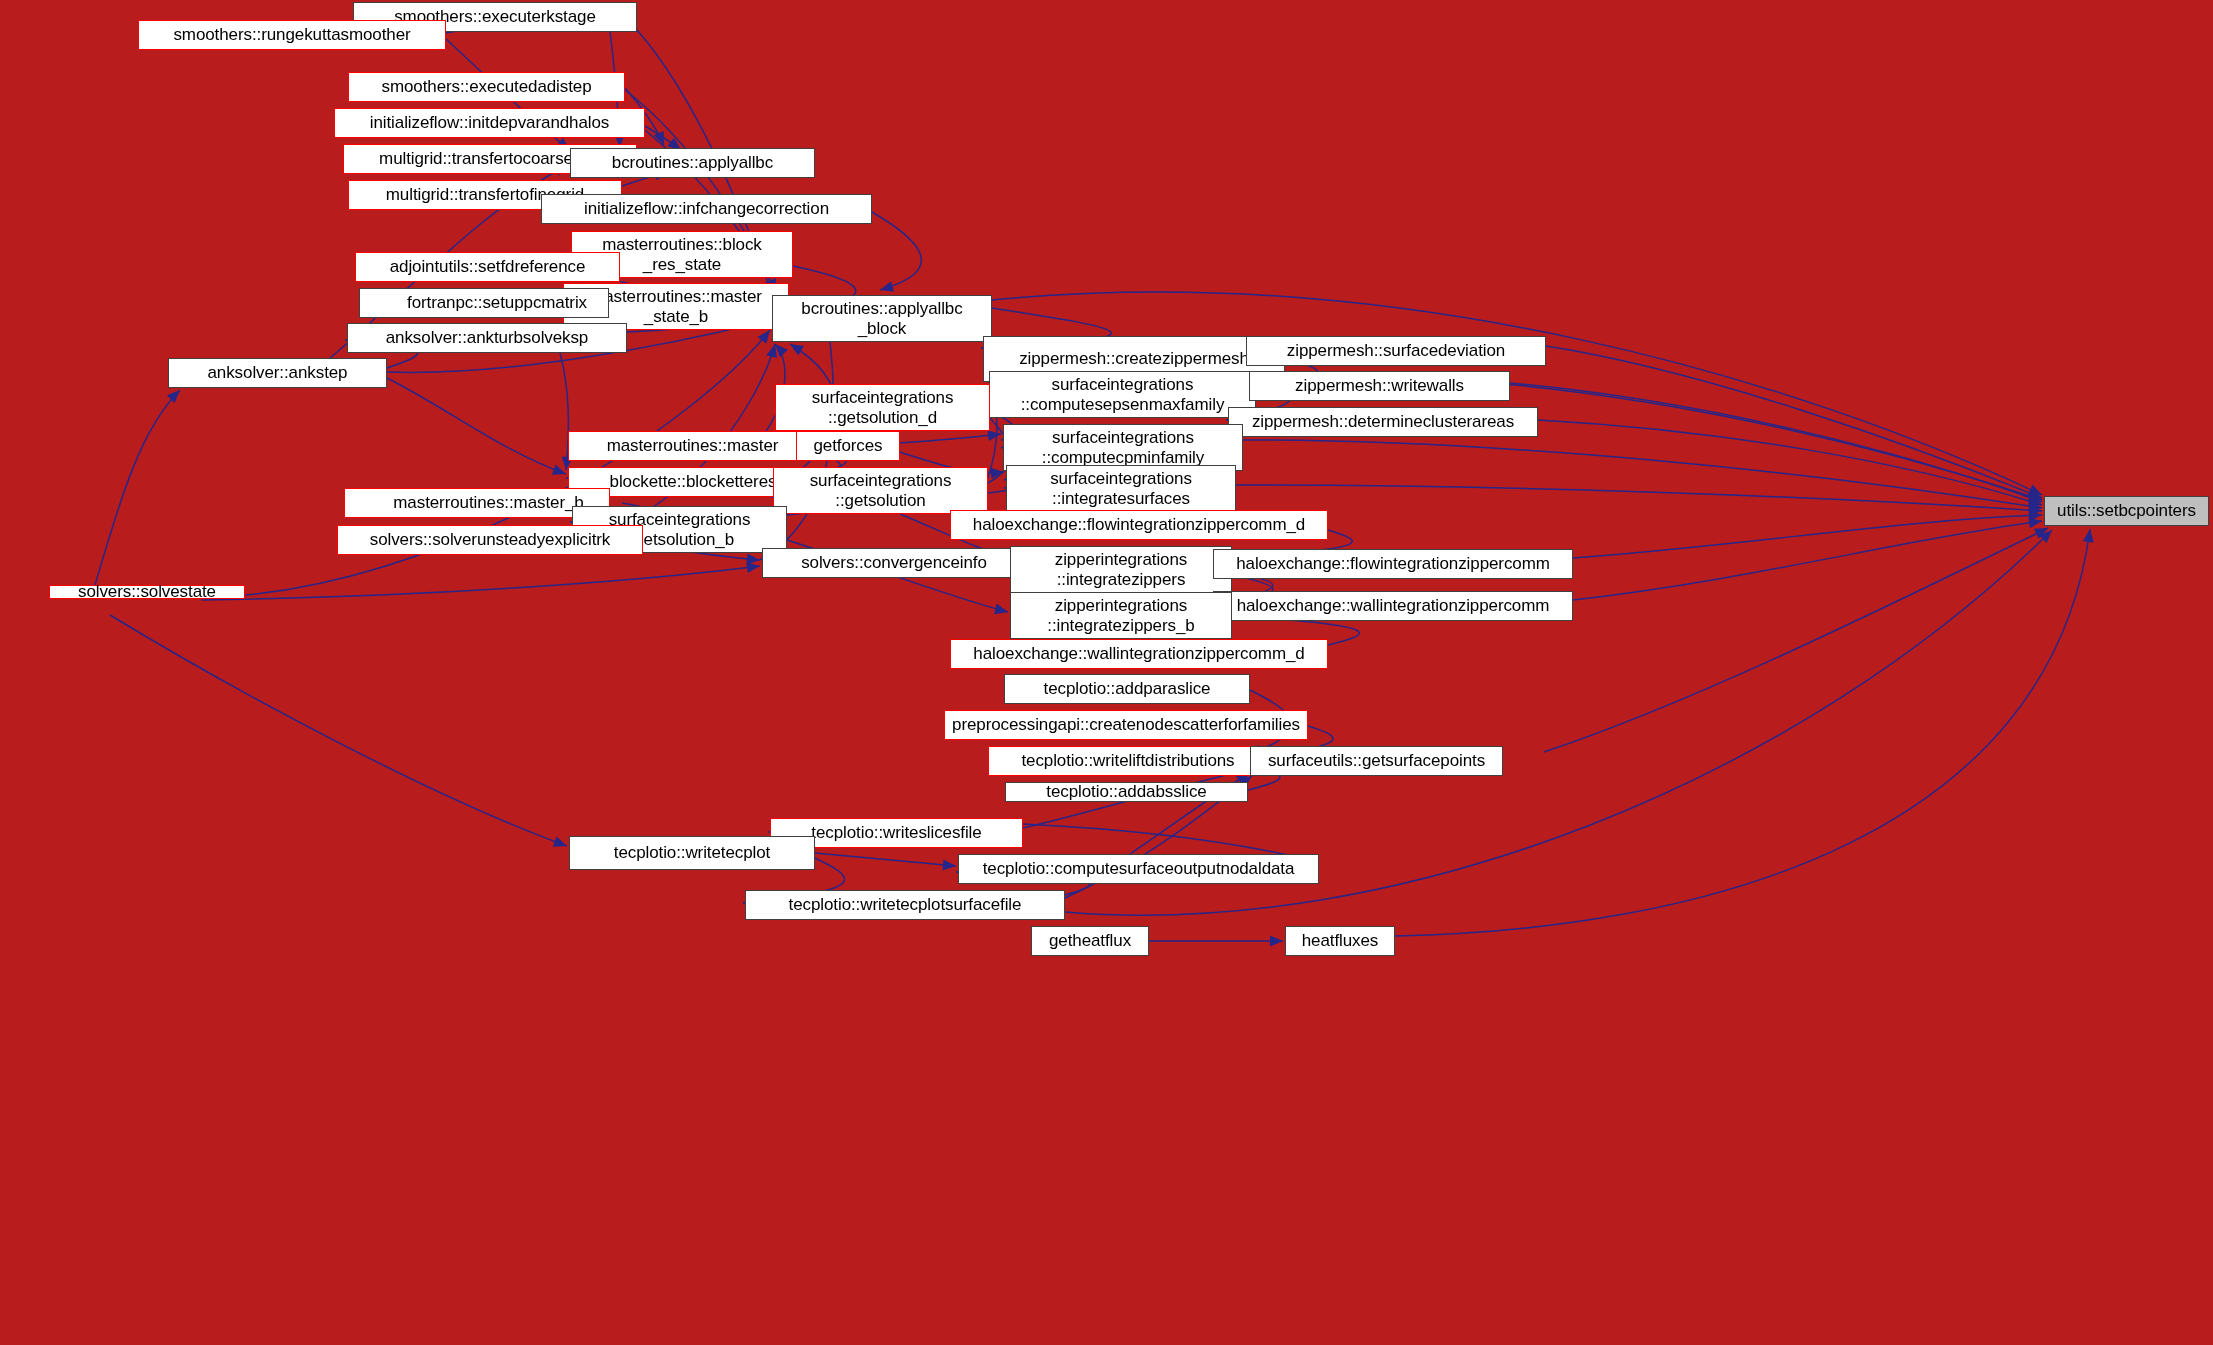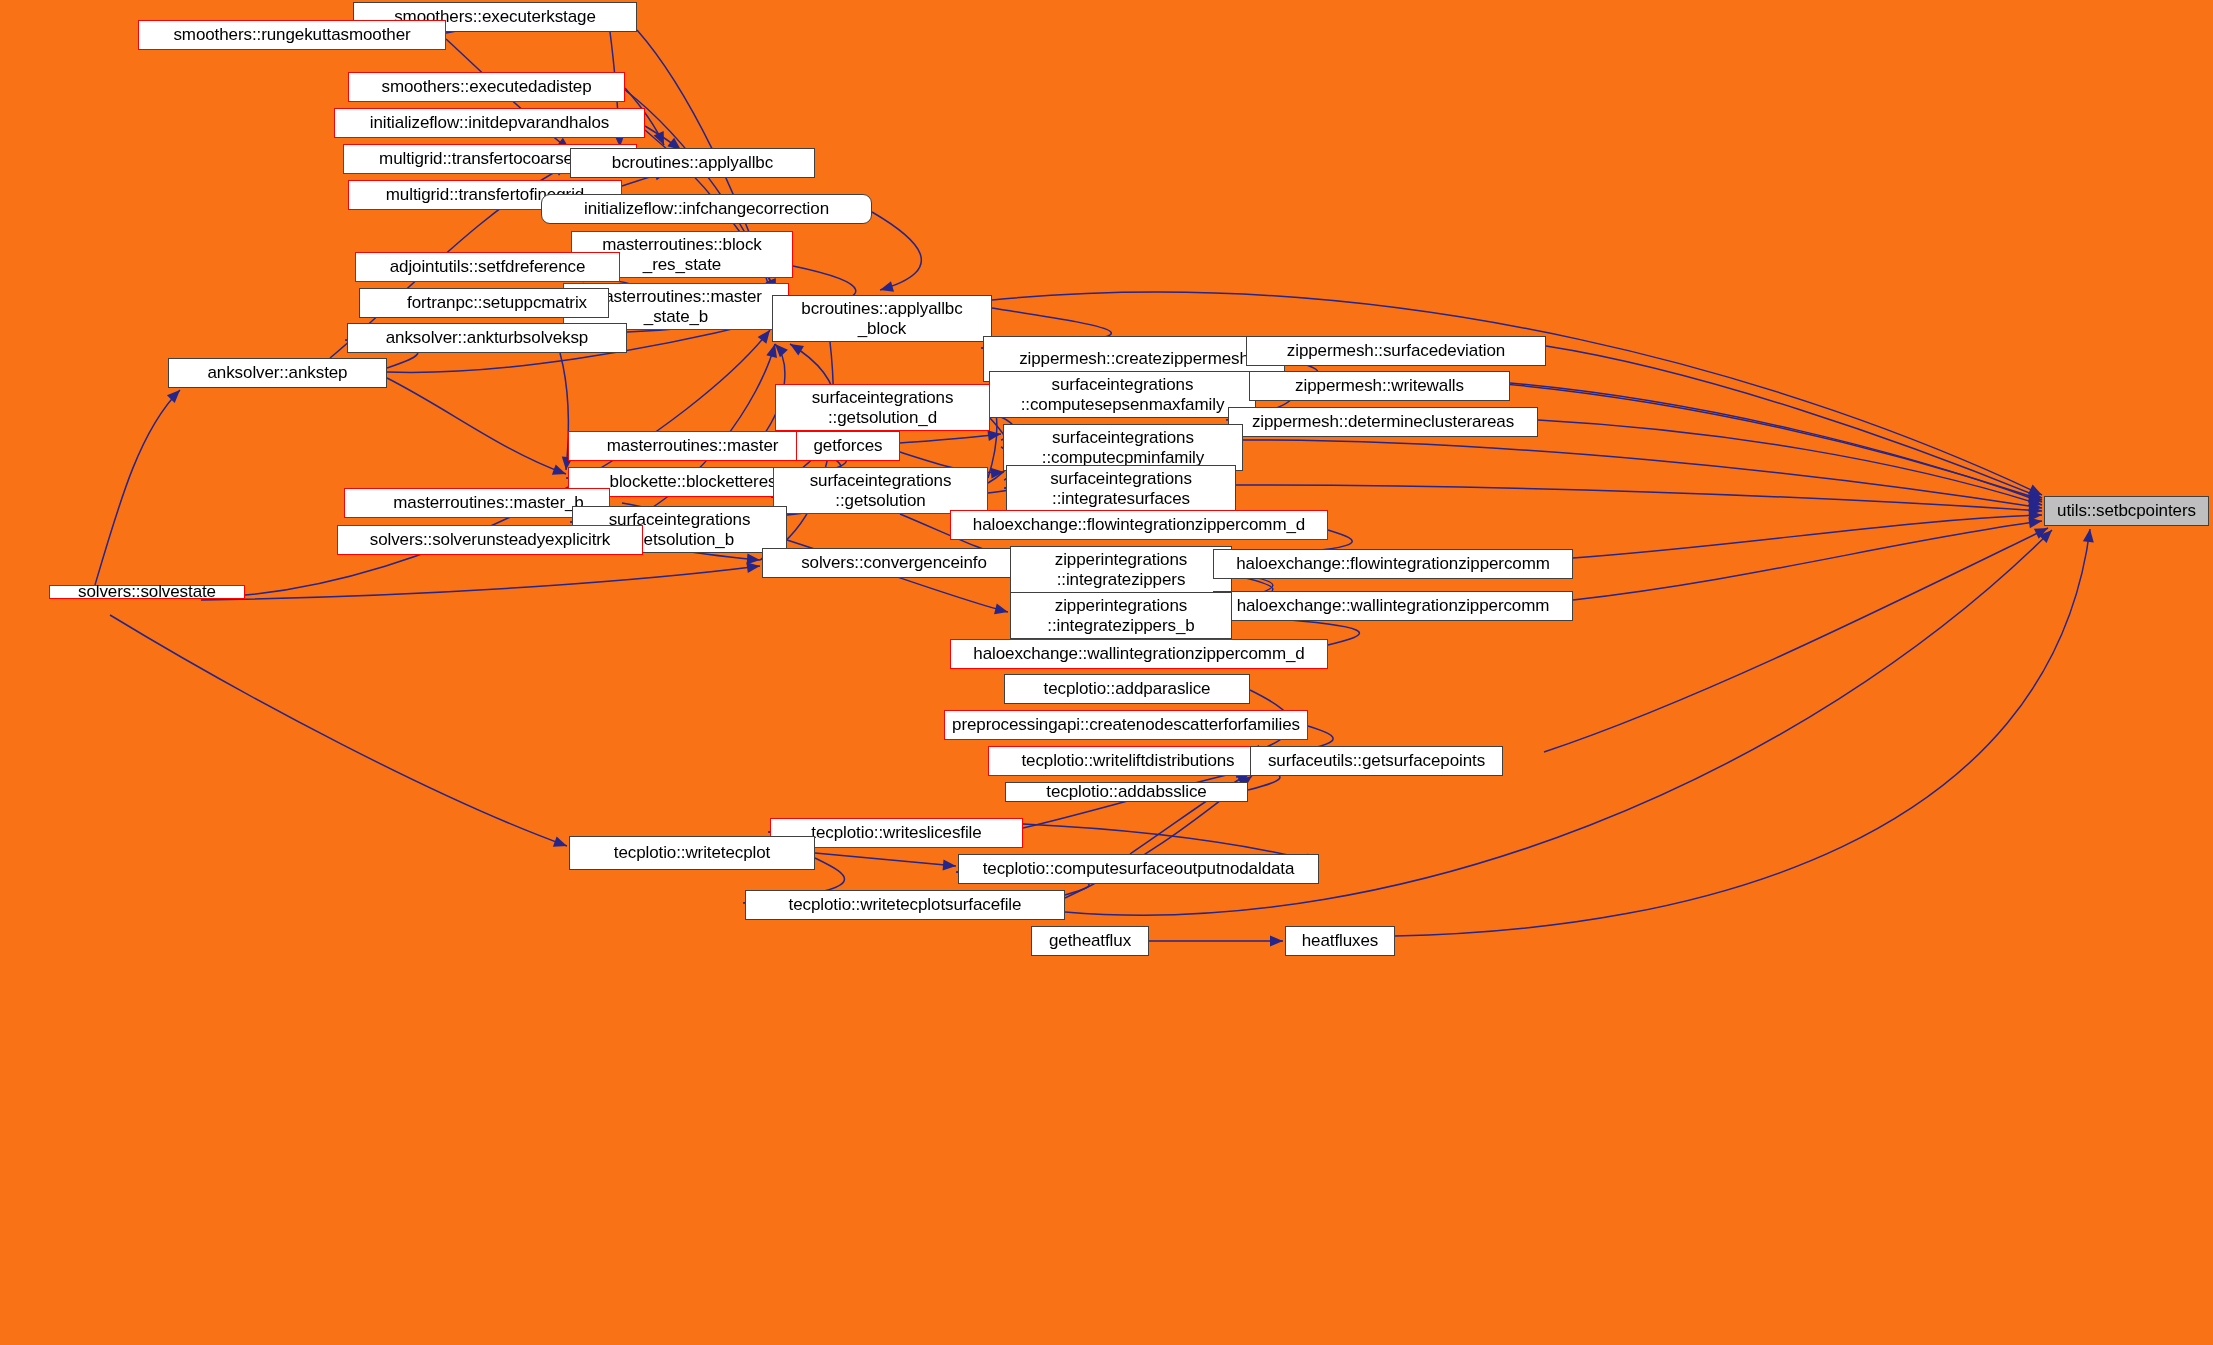--- a/index.html
+++ b/index.html
@@ -1,21 +1,21 @@
 <!DOCTYPE html>
 <html><head>
 <meta charset="utf-8">
 <title>Call Graph</title>
 <style>
   html,body{margin:0;padding:0;background:#ffffff;}
   #canvas{
     position:relative;
     width:2213px;
     height:1345px;
-    background:#f97316;
+    background:#b91c1c;
     font-family:"Liberation Sans", sans-serif;
     overflow:hidden;
   }
   svg#edges{
     position:absolute;
     left:0;top:0;
     width:2213px;height:1345px;
     pointer-events:none;
   }
   .node{
@@ -210,21 +210,21 @@
       <polygon points="1319,862 1305.0617326388929,864.230404216795 1307.6931874561842,853.5497934877892" fill="#25258a"></polygon>
     </svg>
   <div id="nodes">
       <div class="node black" style="left: 353px; top: 2px; width: 284px; height: 30px;">smoothers::executerkstage</div>
       <div class="node red" style="left: 138px; top: 20px; width: 308px; height: 30px;">smoothers::rungekuttasmoother</div>
       <div class="node red" style="left: 348px; top: 72px; width: 277px; height: 30px;">smoothers::executedadistep</div>
       <div class="node red" style="left: 334px; top: 108px; width: 311px; height: 30px;">initializeflow::initdepvarandhalos</div>
       <div class="node red" style="left: 343px; top: 144px; width: 294px; height: 30px;">multigrid::transfertocoarsegrid</div>
       <div class="node black" style="left: 570px; top: 148px; width: 245px; height: 30px;">bcroutines::applyallbc</div>
       <div class="node red" style="left: 348px; top: 180px; width: 274px; height: 30px;">multigrid::transfertofinegrid</div>
-      <div class="node black" style="left: 541px; top: 194px; width: 331px; height: 30px; border-radius: 9px;">initializeflow::infchangecorrection</div>
+      <div class="node black" style="left: 541px; top: 194px; width: 331px; height: 30px;">initializeflow::infchangecorrection</div>
       <div class="node red" style="left: 571px; top: 231px; width: 222px; height: 47px;">masterroutines::block
 _res_state</div>
       <div class="node red" style="left: 355px; top: 252px; width: 265px; height: 30px;">adjointutils::setfdreference</div>
       <div class="node red" style="left: 563px; top: 283px; width: 226px; height: 47px;">masterroutines::master
 _state_b</div>
       <div class="node black" style="left: 359px; top: 288px; width: 250px; height: 30px; padding-left: 31px;">fortranpc::setuppcmatrix</div>
       <div class="node black" style="left: 772px; top: 295px; width: 220px; height: 47px;">bcroutines::applyallbc
 _block</div>
       <div class="node black" style="left: 347px; top: 323px; width: 280px; height: 30px;">anksolver::ankturbsolveksp</div>
       <div class="node black" style="left: 983px; top: 336px; width: 302px; height: 46px;">zippermesh::createzippermesh</div>

